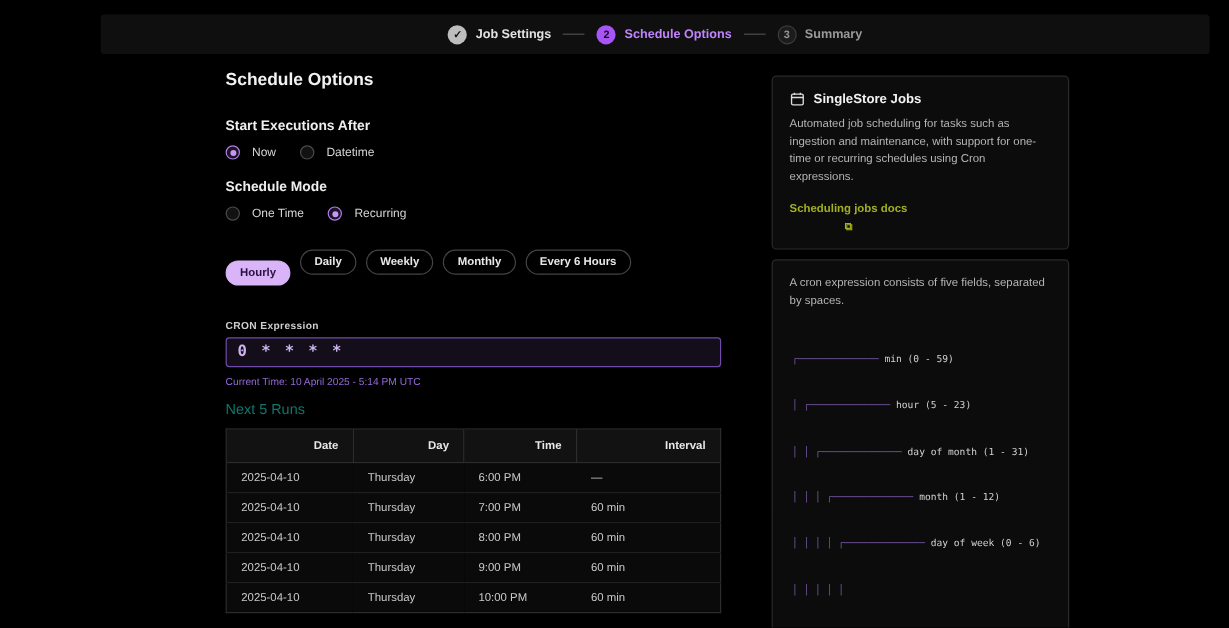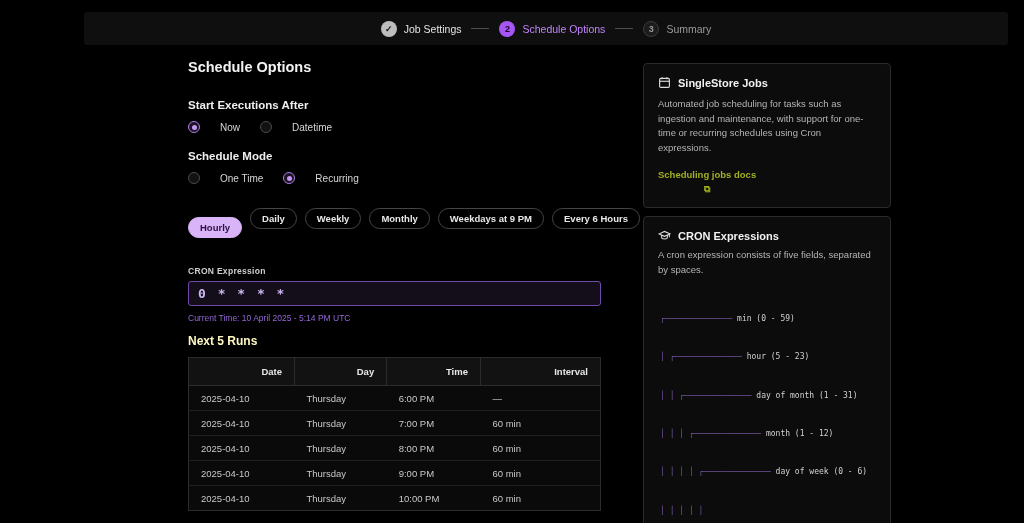--- a/index.html
+++ b/index.html
@@ -10,71 +10,71 @@
   
   .topbar { position:absolute; left:84px; top:12px; width:924px; height:33px;
     background:#0f0f0f; border-radius:3px; display:flex; align-items:center; justify-content:center; }
   .stepper { display:flex; align-items:center; gap:10px; }
   .step { display:flex; align-items:center; gap:7px; cursor:pointer; }
   .step-circle { width:16px; height:16px; border-radius:50%; display:flex; align-items:center;
     justify-content:center; font-size:9px; font-weight:bold; }
   .step-done .step-circle { background:#bdbdbd; color:#141414; }
   .step-active .step-circle { background:#a855f7; color:#16061f; }
   .step-next .step-circle { background:#1c1c1c; color:#9a9a9a; border:1px solid #3c3c3c; }
-  .step-label { font-size:10.5px; font-weight:normal; }
+  .step-label { font-size:10.5px; font-weight:bold; }
   .step-done .step-label { color:#e3e3e3; }
   .step-active .step-label { color:#c084fc; }
   .step-next .step-label { color:#9a9a9a; }
   .step-dash { width:18px; height:1px; background:#4d4d4d; }
 
   
   .main-col { position:absolute; left:188px; top:59px; width:413px; }
   .h1 { font-size:14.5px; font-weight:bold; color:#f2f2f2; margin-bottom:24px; }
   .section-label { font-size:11.5px; font-weight:bold; color:#eeeeee; margin-bottom:10px; }
   .radio-row { display:flex; align-items:center; gap:20px; margin-bottom:17px; }
-  .radio-opt { display:flex; align-items:center; gap:20px; cursor:pointer; }
+  .radio-opt { display:flex; align-items:center; gap:10px; cursor:pointer; }
   .radio { width:12px; height:12px; border-radius:50%; border:1.5px solid #4a4a4a; background:#121212; position:relative; }
   .radio.sel { border-color:#b07ce8; background:#1c1326; }
   .radio.sel::after { content:""; position:absolute; left:2.5px; top:2.5px; width:5px; height:5px;
     border-radius:50%; background:#c49af0; }
   .radio-label { font-size:10px; color:#d6d6d6; }
 
   .chips { display:flex; align-items:center; gap:8px; margin-bottom:14px; }
   .chip { font-size:9.5px; font-weight:bold; color:#e8e8e8; border:1px solid #454545;
     border-radius:11px; padding:4px 11px; background:transparent; cursor:pointer; white-space:nowrap; }
   .chip.sel { background:#d9b4f8; border-color:#d9b4f8; color:#2a1140;margin-top:19px; }
 
   .cron-label { font-size:8.5px; font-weight:bold; color:#cfcfcf; letter-spacing:.3px; margin-bottom:5px;margin-top:28px; }
   .cron-input { width:100%; height:25px; background:#130e1a; border:1px solid #6f4aa8; border-radius:3px;
     color:#cdb6f0; font-size:13px; font-weight:bold; letter-spacing:2px; padding:0 9px;
     font-family:"DejaVu Sans Mono", monospace; outline:none; margin-bottom:7px; }
   .current-time { font-size:8.5px; color:#9468d8; margin-bottom:11px; }
 
-  .runs-title { font-size:12px; font-weight:bold; color:#fef9c3; margin-bottom:9px; }
+  .runs-title { font-size:12px; font-weight:normal; color:#0f766e; margin-bottom:9px; }
   table.runs { width:100%; border-collapse:collapse; border:1px solid #2c2c2c; margin-bottom:15px; }
   table.runs th { background:#121212; font-size:9.5px; font-weight:bold; color:#e8e8e8; text-align:right;
     padding:8px 12px; border-right:1px solid #2c2c2c; border-bottom:1px solid #2c2c2c; }
   table.runs th:last-child { border-right:none;padding-left:36px; }
   table.runs td { font-size:9.5px; color:#c9c9c9; padding:6.5px 12px; background:#0a0a0a;
     border-bottom:1px solid #202020; }
   table.runs tr:last-child td { border-bottom:none; }
 
   .params-title { display:flex; align-items:center; gap:6px; font-size:12px; font-weight:bold;
     color:#f0f0f0; margin-bottom:11px; }
   .help-icon { width:11px; height:11px; border-radius:50%; background:#9c9c9c; color:#111;
     font-size:8px; font-weight:bold; display:inline-flex; align-items:center; justify-content:center; cursor:pointer; }
   .add-new { display:flex; align-items:center; gap:6px; margin-left:17px; margin-bottom:16px;
     font-size:10.5px; font-weight:bold; color:#f0f0f0; cursor:pointer; }
   .plus-glyph { font-size:12px; font-weight:bold; color:#f0f0f0; }
 
   
   .aside { position:absolute; left:643px; top:63px; width:248px; }
   .card { background:#0c0c0c; border:1px solid #2a2a2a; border-radius:4px; padding:12px 14px; }
   .card + .card { margin-top:8px; }
-  .card-head { display:flex; align-items:flex-end; gap:7px; margin-bottom:8px; }
+  .card-head { display:flex; align-items:center; gap:7px; margin-bottom:8px; }
   .card-title { font-size:11px; font-weight:bold; color:#f2f2f2; }
   .card-icon { width:13px; height:13px; color:#dcdcdc; display:inline-flex; }
   .card-icon svg { width:13px; height:13px; }
   .card-body { font-size:9.5px; line-height:1.55; color:#b5b5b5; margin-bottom:8px; }
   .docs-link { display:inline-flex; align-items:center; gap:4px; font-size:9.5px; font-weight:bold;
     color:#a2b021; cursor:pointer;flex-direction:column; }
   .ext-icon { font-size:9px; color:#a2b021; }
 
   .diagram { font-family:"DejaVu Sans Mono", monospace; font-size:8px; line-height:1.6;
     white-space:pre; margin:10px 0 14px 2px; }
@@ -130,21 +130,20 @@
         <span class="radio sel"></span>
         <span class="radio-label">Recurring</span>
       </div>
     </div>
 
     <div class="chips">
       <button class="chip sel">Hourly</button>
       <button class="chip">Daily</button>
       <button class="chip">Weekly</button>
       <button class="chip">Monthly</button>
-      <button class="chip">Weekdays at 9 PM</button>
       <button class="chip">Every 6 Hours</button>
     </div>
 
     <div class="cron-label">CRON Expression</div>
     <input class="cron-input" type="text" value="0 * * * *" style="">
     <div class="current-time">Current Time: 10 April 2025 - 5:14 PM UTC</div>
 
     <div class="runs-title">Next 5 Runs</div>
     <table class="runs">
       <thead>
@@ -218,30 +217,20 @@
         <span class="card-title">SingleStore Jobs</span>
       </div>
       <div class="card-body">Automated job scheduling for tasks such as ingestion and maintenance, with support for one-time or recurring schedules using Cron expressions.</div>
       <div class="docs-link">
         <span>Scheduling jobs docs</span>
         <span class="ext-icon">⧉</span>
       </div>
     </div>
 
     <div class="card">
-      <div class="card-head" style="margin-bottom:6px;">
-        <span class="card-icon">
-          <svg viewBox="0 0 16 16" fill="none" stroke="currentColor" stroke-width="1.3">
-            <path d="M1.5 6 8 3l6.5 3L8 9 1.5 6Z"></path>
-            <path d="M4.5 7.5v3c0 .8 1.6 1.8 3.5 1.8s3.5-1 3.5-1.8v-3"></path>
-            <line x1="14" y1="6.3" x2="14" y2="10"></line>
-          </svg>
-        </span>
-        <span class="card-title">CRON Expressions</span>
-      </div>
       <div class="card-body" style="margin-bottom:2px;">A cron expression consists of five fields, separated by spaces.</div>
 
       <div class="diagram">
         <div><span class="dpipe">┌────────────── </span><span class="dtext">min (0 - 59)</span></div>
         <div><span class="dpipe">│ ┌────────────── </span><span class="dtext">hour (5 - 23)</span></div>
         <div><span class="dpipe">│ │ ┌────────────── </span><span class="dtext">day of month (1 - 31)</span></div>
         <div><span class="dpipe">│ │ │ ┌────────────── </span><span class="dtext">month (1 - 12)</span></div>
         <div><span class="dpipe">│ │ │ │ ┌────────────── </span><span class="dtext">day of week (0 - 6)</span></div>
         <div><span class="dpipe">│ │ │ │ │</span><span class="dtext"></span></div>
         

